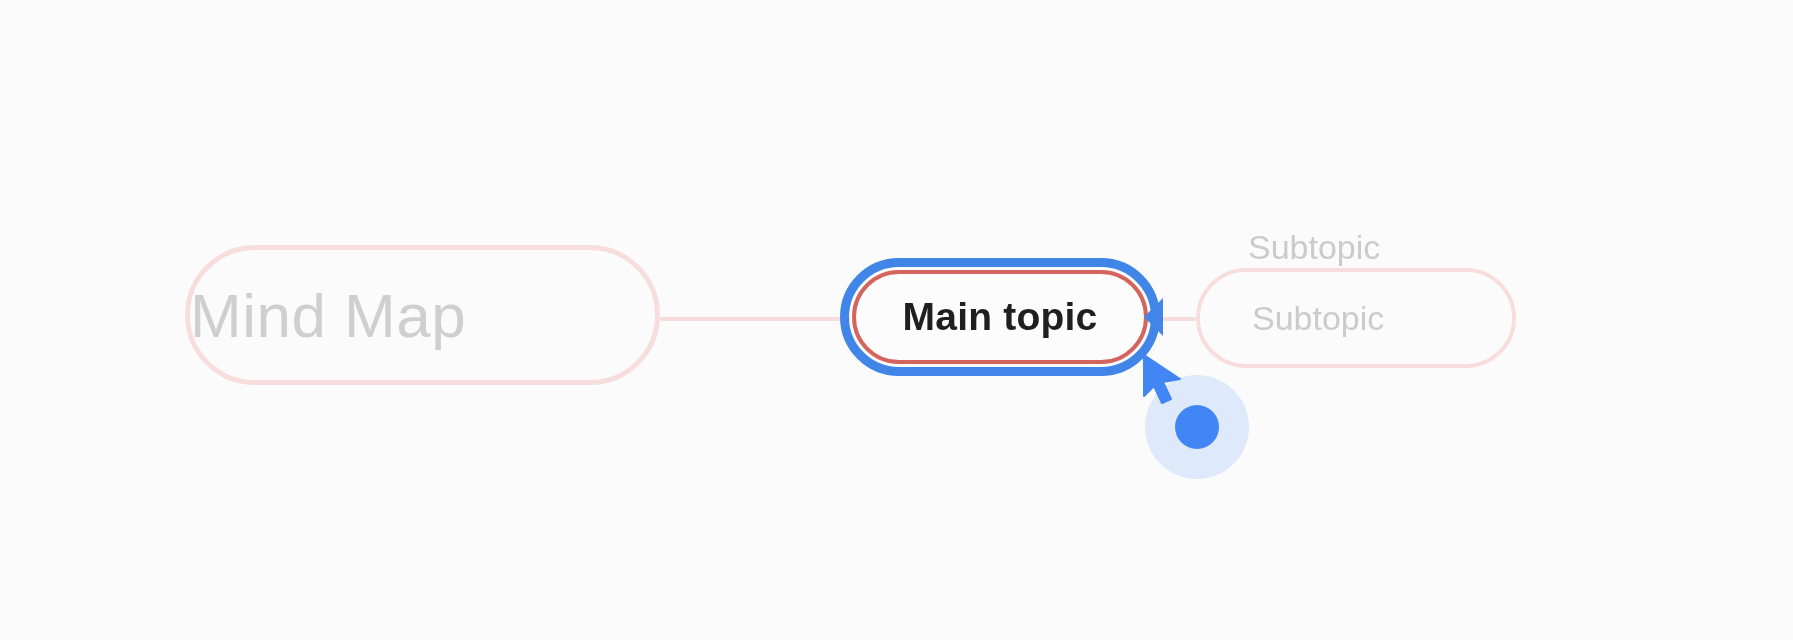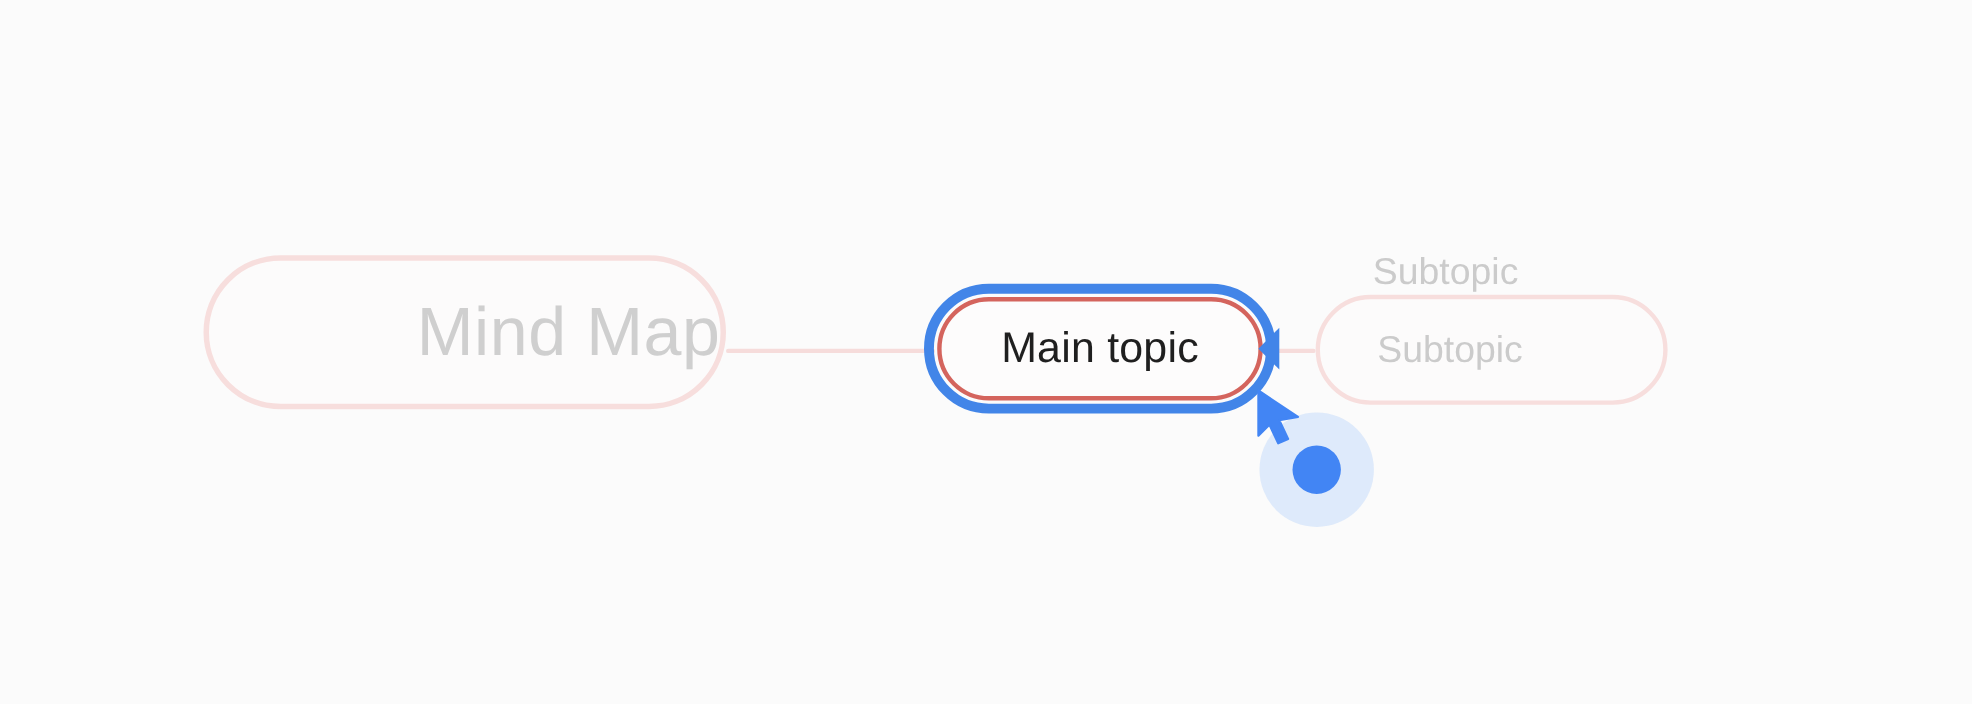--- a/index.html
+++ b/index.html
@@ -37,30 +37,30 @@
   #connector-main-sub {
     left: 1148px;
     top: 317px;
     width: 48px;
   }
 
   
   #node-root {
     position: absolute;
     left: 185px;
-    top: 232px;
+    top: 245px;
     width: 475px;
     height: 140px;
     box-sizing: border-box;
     border: 5px solid #f7dedd;
     border-radius: 70px;
     background: #fcfbfb;
     display: flex;
     align-items: center;
-    justify-content: flex-end;
+    justify-content: flex-start;
   }
   #node-root-label {
     font-size: 62px;
     font-weight: 400;
     color: #cfcfcf;
     letter-spacing: 0.5px;
     white-space: nowrap;
   }
 
   
@@ -93,21 +93,21 @@
     box-sizing: border-box;
     border: 4px solid #d4645d;
     border-radius: 47px;
     background: #fdfcfc;
     display: flex;
     align-items: center;
     justify-content: center;
   }
   #node-main-label {
     font-size: 39px;
-    font-weight: 400;
+    font-weight: 700;
     color: #1f1f1f;
     letter-spacing: 0.2px;
     white-space: nowrap;
   }
   
   #node-main-notch {
     position: absolute;
     right: -3px;
     top: 50%;
     transform: translateY(-50%);

